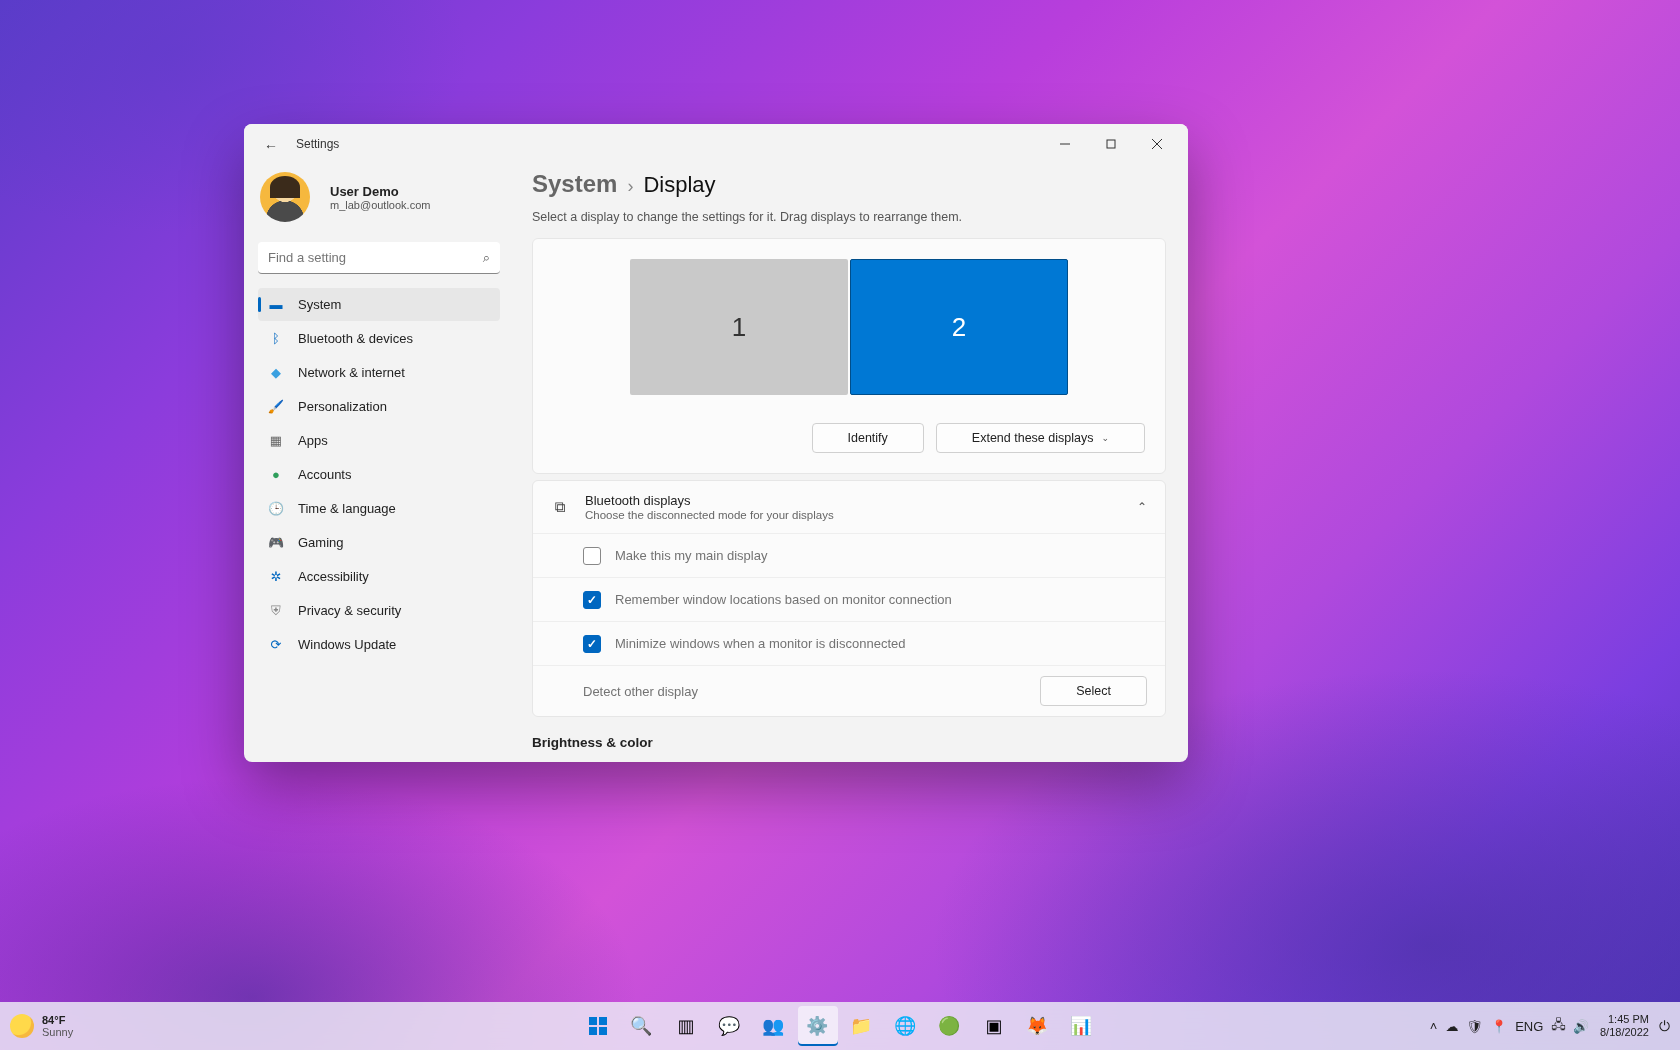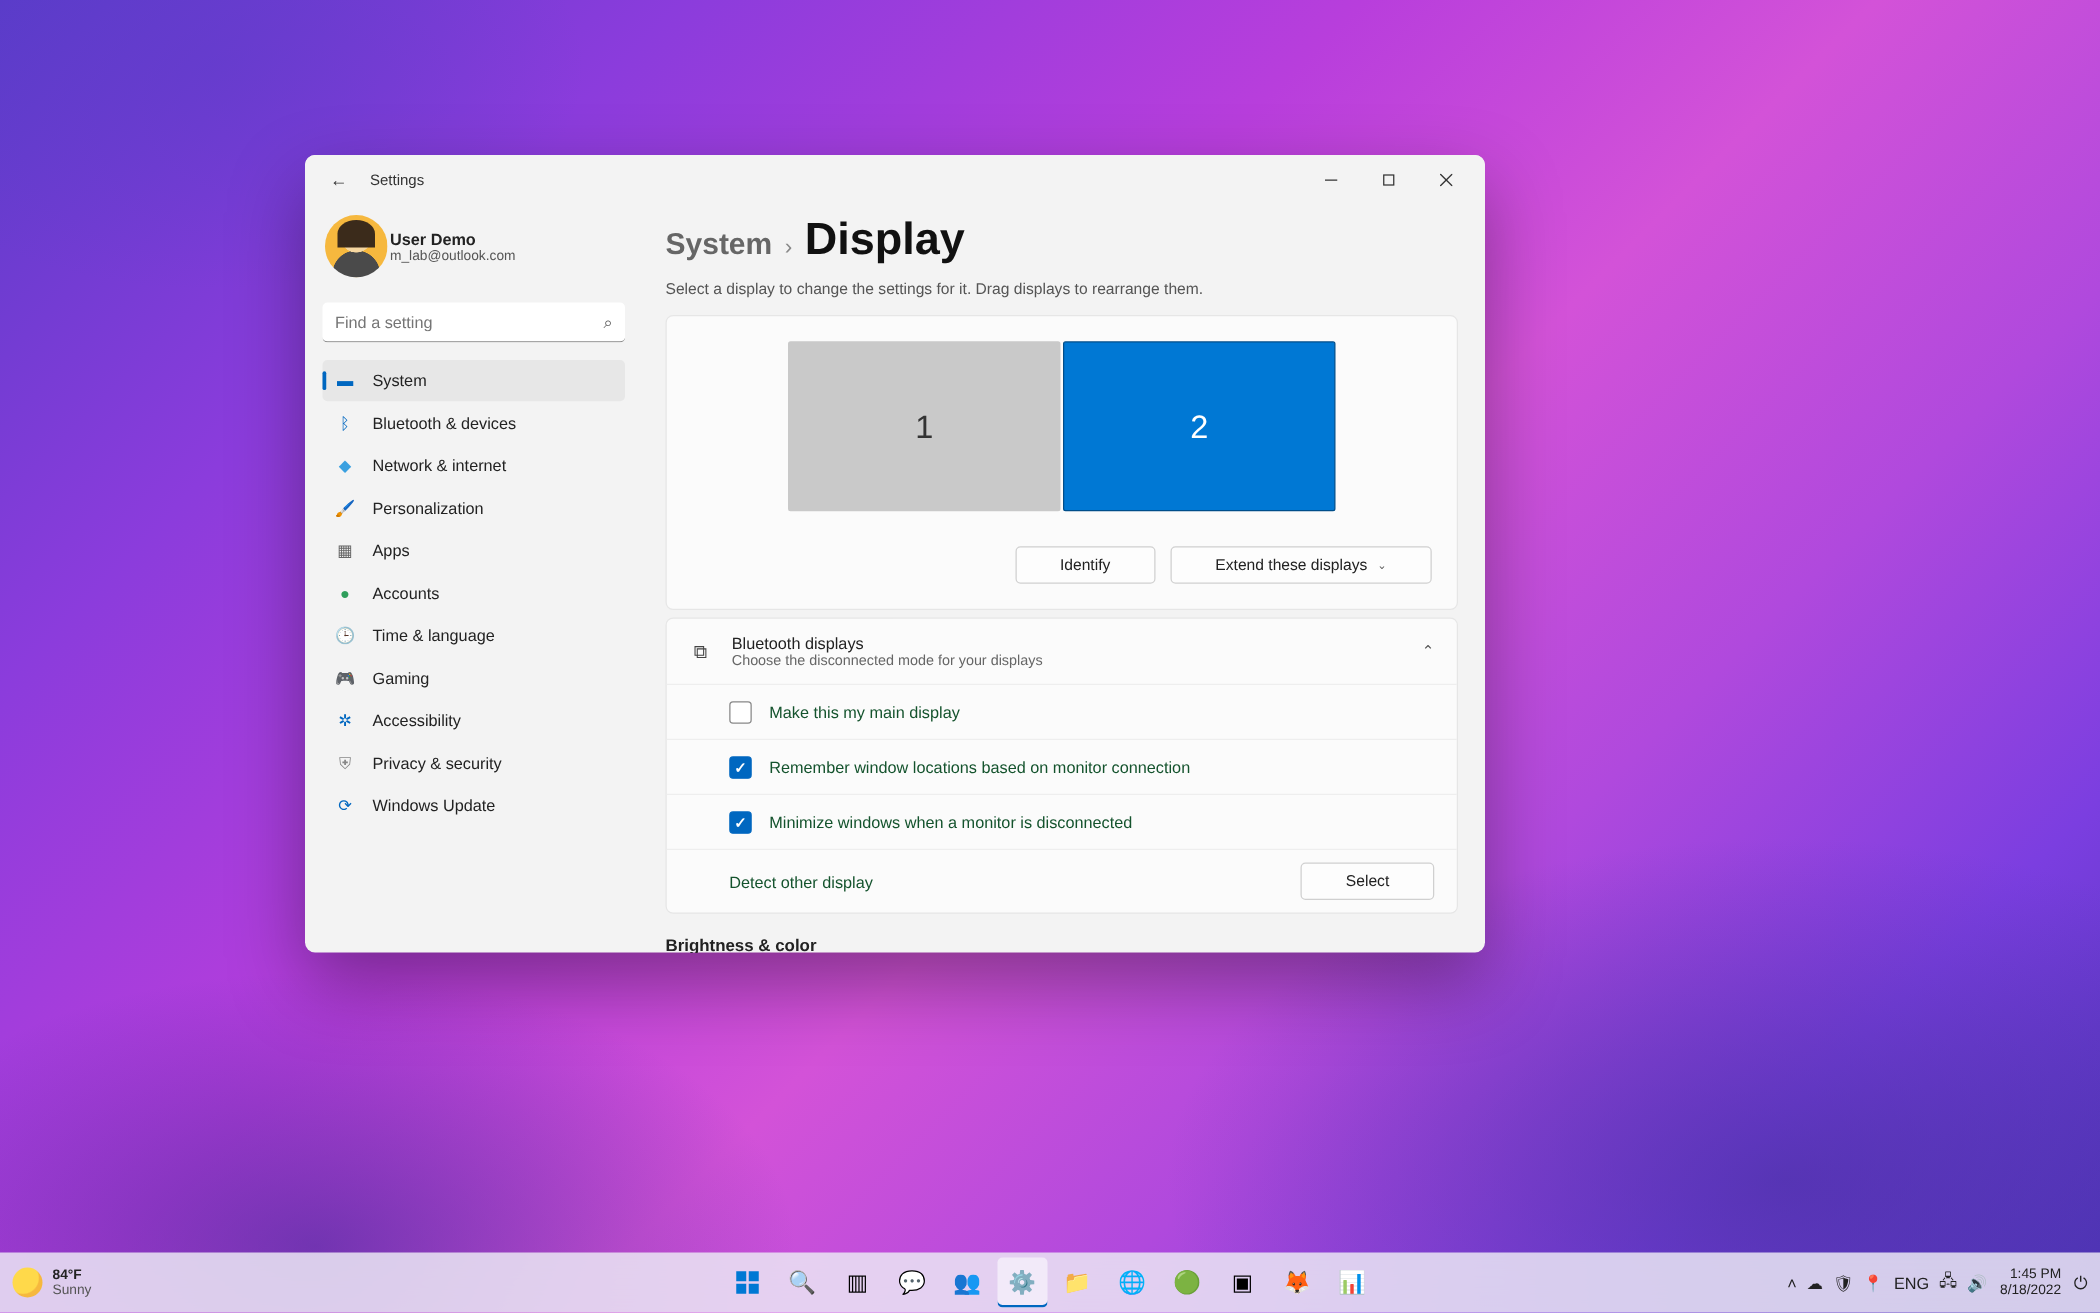--- a/index.html
+++ b/index.html
@@ -31,41 +31,41 @@
 }
 .titlebar-left { display:flex; align-items:center; gap:14px; }
 .back-btn { font-size:14px; color:#333; cursor:pointer; padding:4px; }
 .title { font-size:12px; color:#333; }
 .win-controls { margin-left:auto; display:flex; }
 .win-controls div { width:46px; height:32px; display:flex; align-items:center; justify-content:center; font-size:10px; color:#333; }
 .win-controls svg { width:10px; height:10px; stroke:#333; stroke-width:1; fill:none; }
 
 .body { flex:1; display:flex; overflow:hidden; }
 .sidebar { width:266px; padding:4px 10px 10px 14px; display:flex; flex-direction:column; }
-.profile { display:flex; align-items:center; gap:2px; padding:4px 2px 14px; }
+.profile { display:flex; align-items:center; gap:20px; padding:4px 2px 14px; }
 .avatar { width:50px; height:50px; border-radius:50%; background: radial-gradient(circle at 50% 35%, #f6d7a0 0 30%, transparent 31%), radial-gradient(circle at 50% 95%, #4a4a4a 0 35%, transparent 36%), linear-gradient(#f6b83e,#f6b83e); position:relative; overflow:hidden; }
 .avatar::after{content:"";position:absolute;left:10px;top:4px;width:30px;height:22px;border-radius:50% 50% 0 0;background:#3b2b1b;}
 .profile-name { font-size:13px; font-weight:600; color:#222; }
 .profile-email { font-size:11px; color:#555; }
 
 .search { position:relative; margin:6px 0 14px; }
 .search input { width:100%; height:32px; border:none; border-bottom:1px solid #888; background:#fff; border-radius:4px; padding:0 34px 0 10px; font-size:13px; outline:none; }
 .search .mag { position:absolute; right:10px; top:8px; font-size:13px; color:#555; }
 
 .nav { display:flex; flex-direction:column; gap:1px; }
 .nav-item { display:flex; align-items:center; gap:14px; height:33px; padding:0 10px; border-radius:4px; font-size:13px; color:#222; cursor:pointer; position:relative; }
 .nav-item.active { background:#e7e7e7; }
 .nav-item.active::before { content:""; position:absolute; left:0; top:9px; width:3px; height:15px; background:#0067c0; border-radius:2px; }
 .nav-icon { width:16px; height:16px; display:inline-flex; align-items:center; justify-content:center; font-size:13px; }
 
 .main { flex:1; padding:6px 22px 0 22px; overflow-y:auto; }
 .breadcrumb { display:flex; align-items:baseline; gap:10px; }
 .bc1 { font-size:24px; font-weight:600; color:#666; }
 .bc-sep { font-size:18px; color:#888; }
-.bc2 { font-size:36px; font-weight:700; color:#111; }
+.bc2 { font-size:22px; font-weight:400; color:#111; }
 .hint { font-size:12.5px; color:#555; margin:12px 0 14px; }
 
 .panel { background:#fbfbfb; border:1px solid #e6e6e6; border-radius:6px; }
 .arrangement { padding:20px; }
 .monitors { display:flex; justify-content:center; gap:2px; margin-bottom:28px; }
 .mon { height:136px; display:flex; align-items:center; justify-content:center; font-size:26px; border-radius:2px; }
 .mon1 { width:218px; background:#c9c9c9; color:#333; }
 .mon2 { width:218px; background:#0078d4; color:#fff; border:1px solid #004e8a; }
 .arr-actions { display:flex; justify-content:flex-end; gap:12px; }
 .btn { height:30px; padding:0 35px; background:#fdfdfd; border:1px solid #d0d0d0; border-radius:4px; font-size:12.5px; color:#222; cursor:pointer; display:inline-flex; align-items:center; gap:8px; }
@@ -78,21 +78,21 @@
 .row-header .ico { font-size:15px; color:#444; width:18px; text-align:center; }
 .row-header .txt { flex:1; }
 .row-title { font-size:13px; color:#222; }
 .row-sub { font-size:11.5px; color:#666; margin-top:1px; }
 .expand { font-size:12px; color:#555; }
 
 .row.sub { padding-left:50px; }
 .cb { width:18px; height:18px; border:1px solid #888; border-radius:3px; display:inline-flex; align-items:center; justify-content:center; flex-shrink:0; background:#fff; }
 .cb.checked { background:#0067c0; border-color:#0067c0; }
 .cb.checked::after { content:"✓"; color:#fff; font-size:12px; font-weight:bold; }
-.row-label { font-size:13px; color:#14532d; flex:1; }
+.row-label { font-size:13px; color:#737373; flex:1; }
 .row .btn { margin-left:auto; }
 
 .heading2 { font-size:13.5px; font-weight:600; color:#222; margin:18px 0 8px; }
 
 
 .taskbar { position:absolute; left:0; bottom:0; width:100%; height:48px; background:rgba(235,232,245,.85); backdrop-filter:blur(10px); display:flex; align-items:center; padding:0 10px; }
 .tb-left { display:flex; align-items:center; gap:8px; }
 .weather-ico { width:24px; height:24px; border-radius:50%; background:radial-gradient(circle at 35% 35%, #ffd94a 0 55%, #f6b83e 60%); }
 .weather-txt { display:flex; flex-direction:column; line-height:1.1; }
 .wt1 { font-size:11px; font-weight:600; color:#222; }

